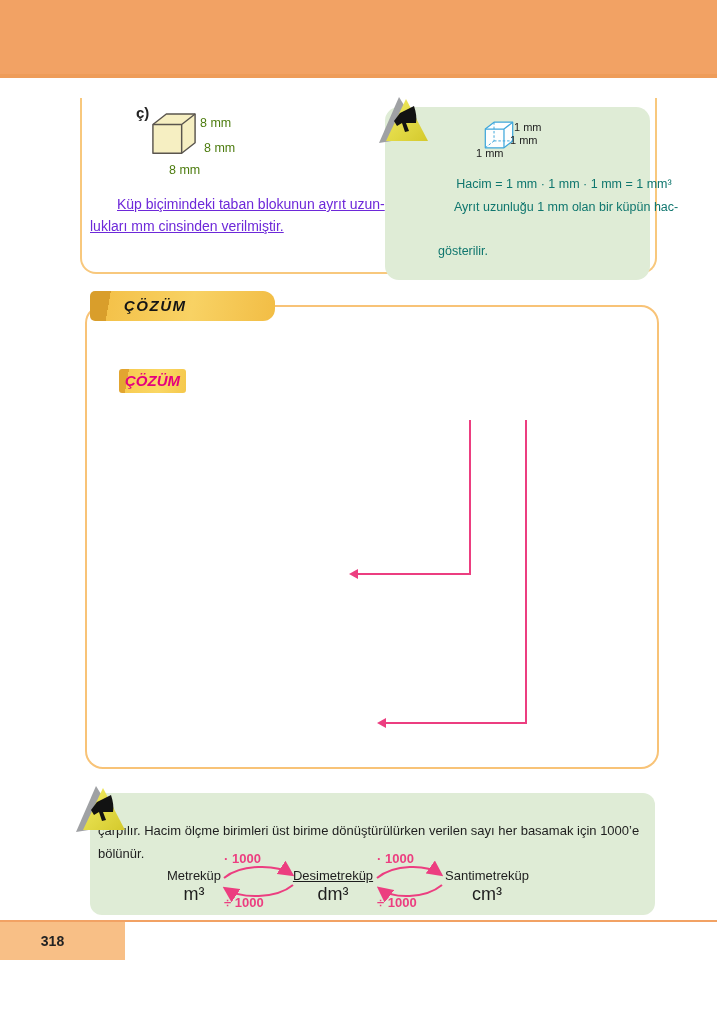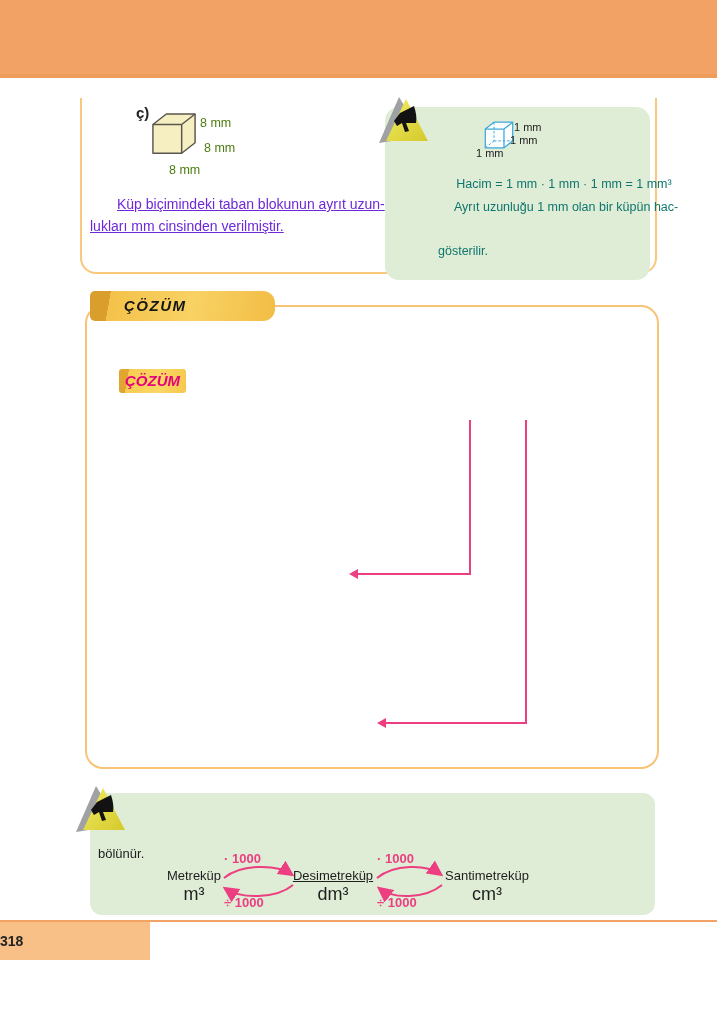--- a/index.html
+++ b/index.html
@@ -42,23 +42,23 @@
   .vtext{writing-mode:vertical-rl;font-size:11.5px;color:#333;letter-spacing:.5px;}
 
   
   .rule13{font-size:13px;color:#1e1e1e;}
   .pinklab{color:#EC3E80;font-weight:bold;font-size:13px;text-align:left;}
   .unitname{font-size:13px;color:#1e1e1e;text-align:center;}
   .unitsym{font-size:18px;color:#1e1e1e;text-align:center;}
 
   
   .footrule{left:0;top:920px;width:717px;height:2px;background:#F2A264;}
-  .foottab{left:0;top:922px;width:150px;height:38px;background:#F8BF86;
+  .foottab{left:0;top:922px;width:125px;height:38px;background:#F8BF86;
            font-weight:bold;font-size:14px;color:#232323;line-height:38px;
-           text-align:left;padding-right:20px;box-sizing:border-box;}
+           text-align:center;padding-right:20px;box-sizing:border-box;}
   .z3{z-index:3;}
 </style>
 </head>
 <body>
 
 <div class="page">
 
   <div class="abs header"></div>
 
   <div class="abs cbox"></div>
@@ -162,20 +162,21 @@
 
   <div class="abs gnote" style="left:90px;top:793px;width:565px;height:122px;border-radius:12px;"></div>
 
   <svg class="abs z3" style="left:71px;top:779px;" width="60" height="60" viewBox="0 0 60 60">
     <polygon points="5,53 25,7 49,46" fill="#9FA1A4"></polygon>
     <polygon points="12,51 32,9 54,51" fill="url(#yg)"></polygon>
     <path d="M20 31 L26 23 L40 16 C42 22 43 28 42 33 L28 33 L23 36 Z" fill="#121212"></path>
     <path d="M28 33 L31 42 L35 41 L32 33 Z" fill="#121212"></path>
   </svg>
 
+  <div class="abs rule13 nowrap" style="left:98px;top:823px;">çarpılır. Hacim ölçme birimleri üst birime dönüştürülürken verilen sayı her basamak için 1000’e</div>
   <div class="abs rule13 nowrap" style="left:98px;top:846px;">bölünür.</div>
 
   <div class="abs pinklab" style="left:224px;top:851px;width:60px;">· 1000</div>
   <div class="abs pinklab" style="left:377px;top:851px;width:60px;">· 1000</div>
 
   <div class="abs unitname" style="left:144px;top:868px;width:100px;">Metreküp</div>
   <div class="abs unitsym" style="left:144px;top:884px;width:100px;">m³</div>
 
   <div class="abs unitname" style="left:283px;top:868px;width:100px;text-decoration:underline;">Desimetreküp</div>
   <div class="abs unitsym" style="left:283px;top:884px;width:100px;">dm³</div>

